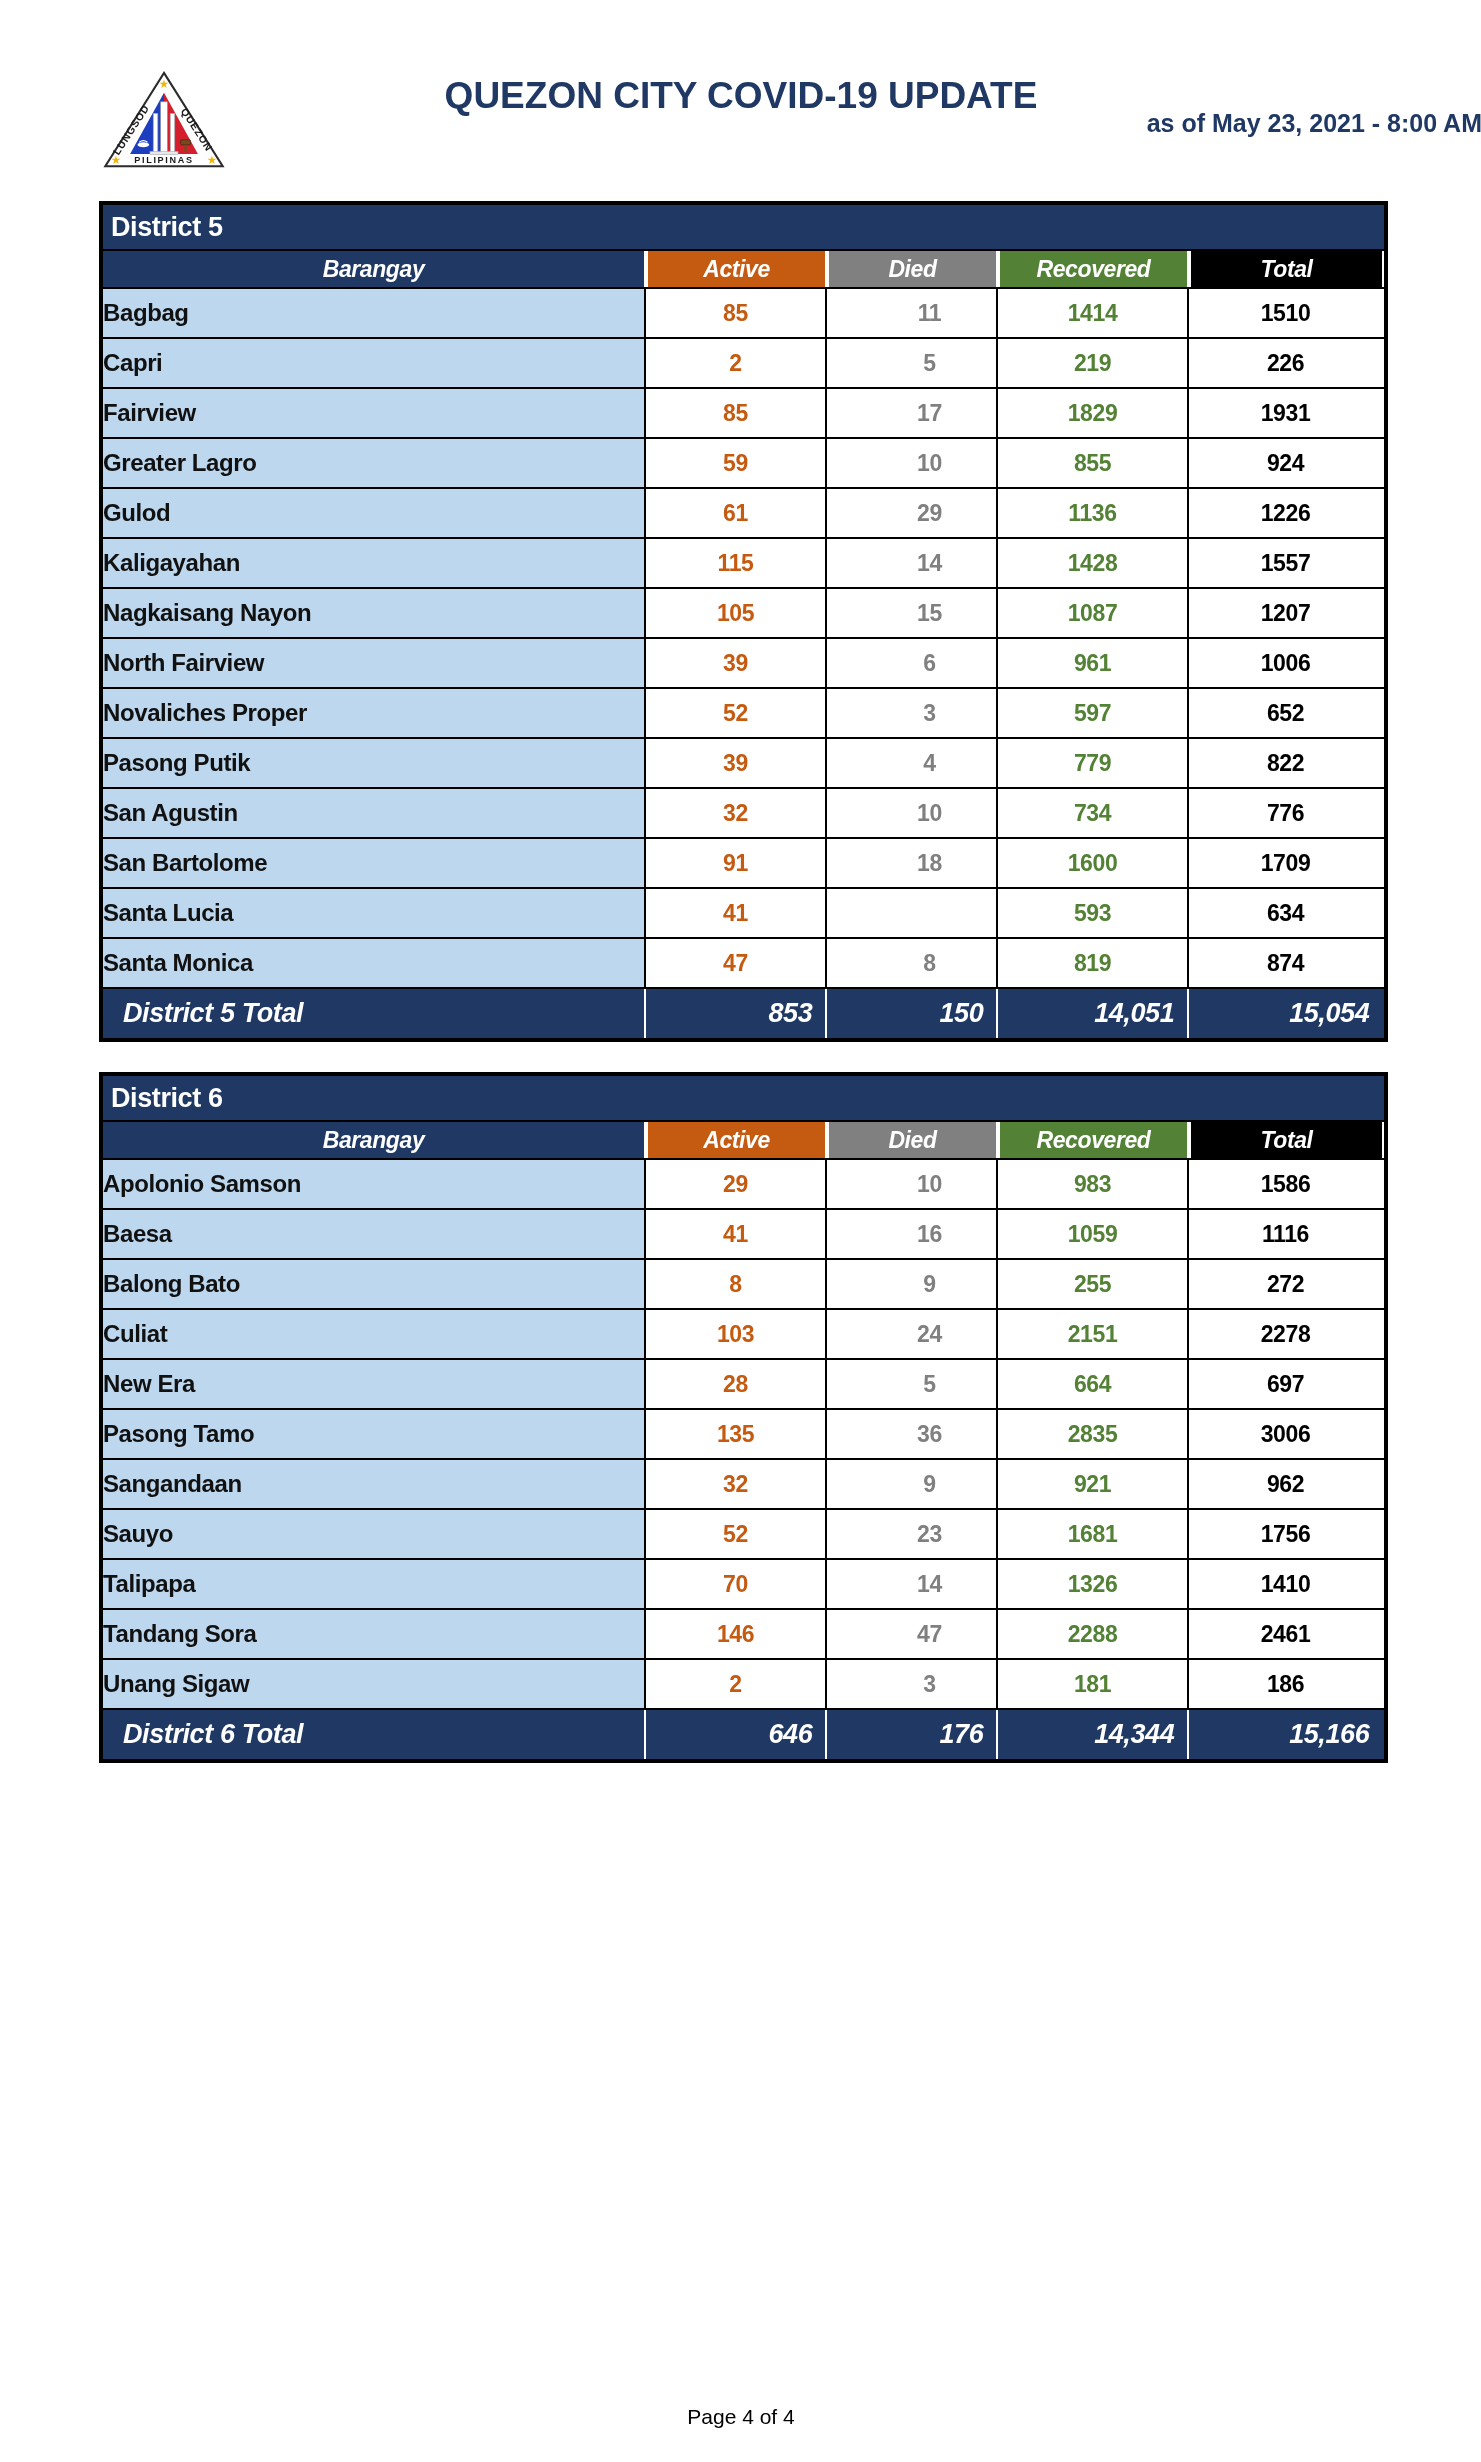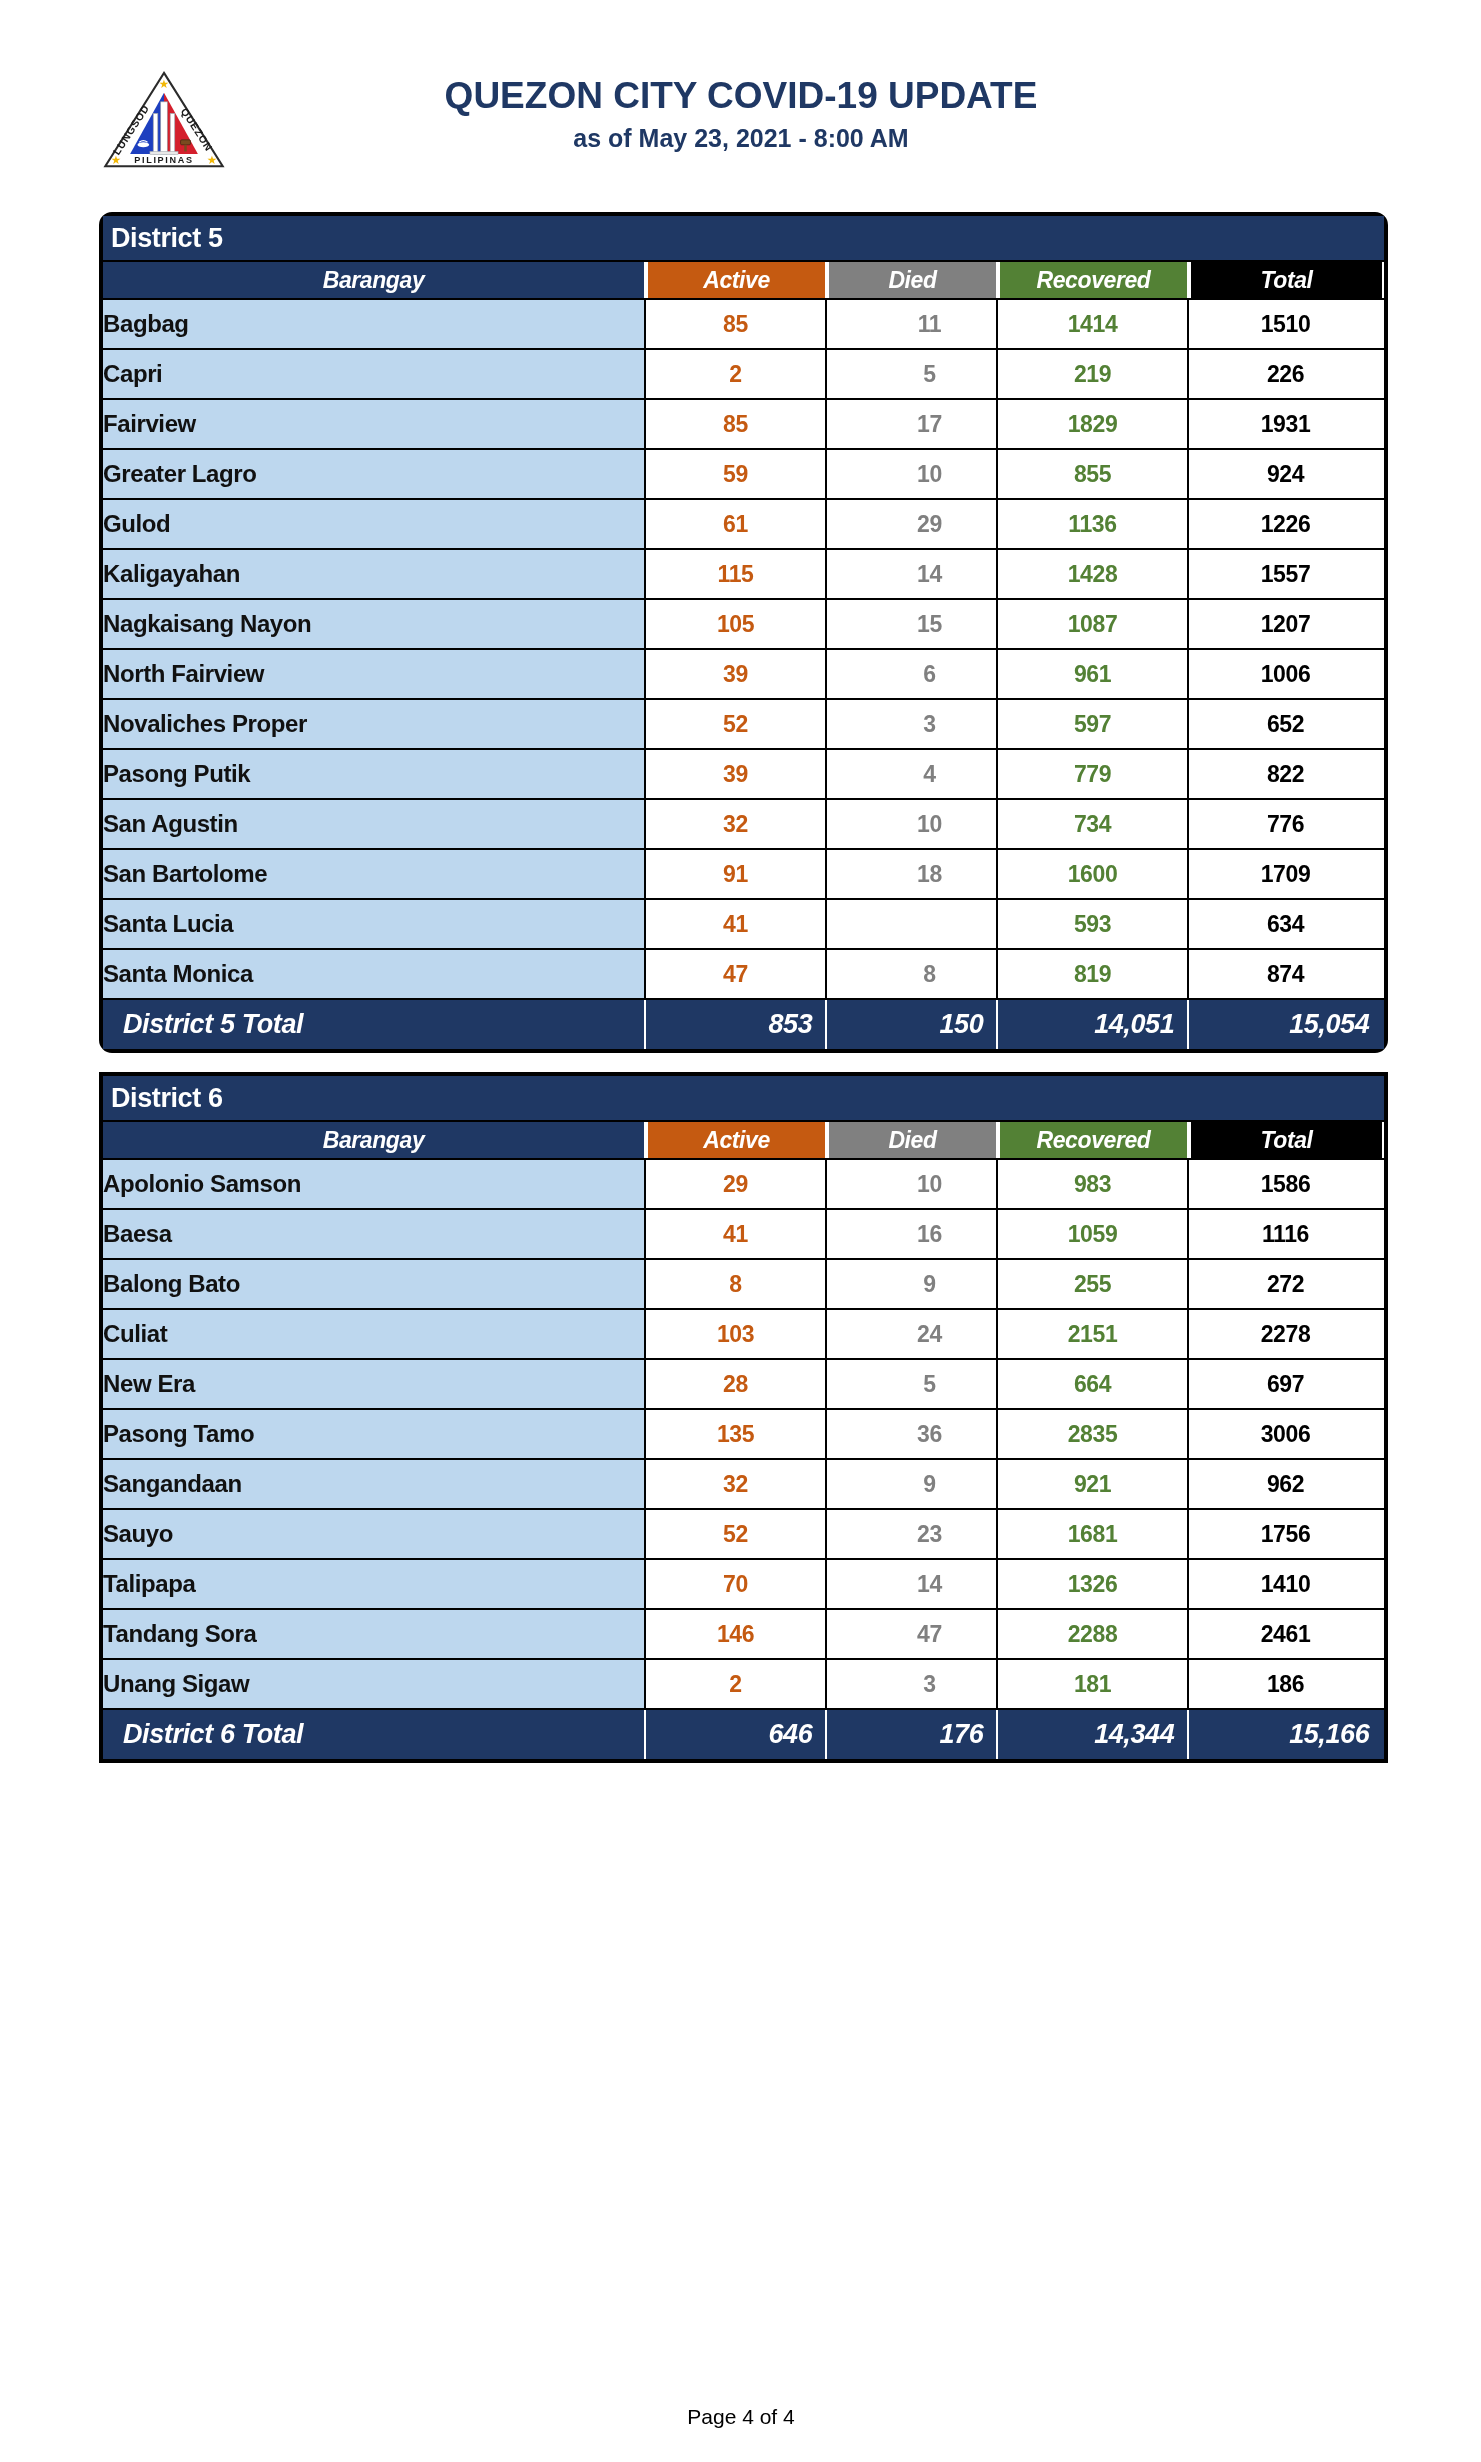--- a/index.html
+++ b/index.html
@@ -13,30 +13,30 @@
   .page { position: relative; width: 1482px; height: 2462px; background: #fff; }
 
   
   .logo { position: absolute; left: 102px; top: 70px; width: 124px; height: 100px; }
   .doc-title {
     position: absolute; top: 75px; left: 0; width: 100%;
     text-align: center; font-size: 37px; font-weight: bold;
     color: #1F3864; letter-spacing: 0px;
   }
   .doc-subtitle {
-    position: absolute; top: 124px; left: 0; width: 100%;
-    text-align: center; font-size: 25px; font-weight: bold; color: #1F3864;
+    position: absolute; top: 109px; left: 0; width: 100%;
+    text-align: right; font-size: 25px; font-weight: bold; color: #1F3864;
   }
 
   
   .tbl {
     position: absolute; left: 99px; width: 1289px;
     border: 4.8px solid #000; background: #fff;
   }
-  .tbl-d5 { top: 212px; border-radius: 13px; }
+  .tbl-d5 { top: 201px; }
   .tbl-d6 { top: 1072px; }
 
   .bar {
     height: 44px; background: #1F3864; color: #fff;
     display: flex; align-items: center;
     font-size: 27px; font-weight: bold; padding-left: 8px;
     letter-spacing: -0.4px;
   }
   .row {
     display: grid;

